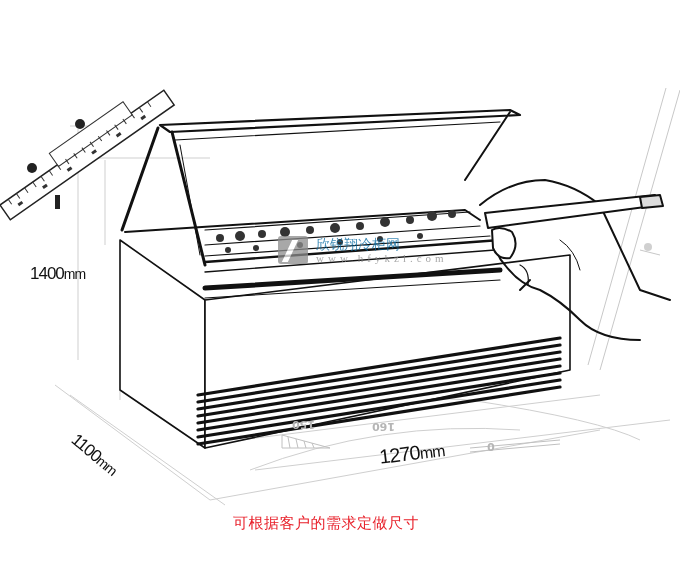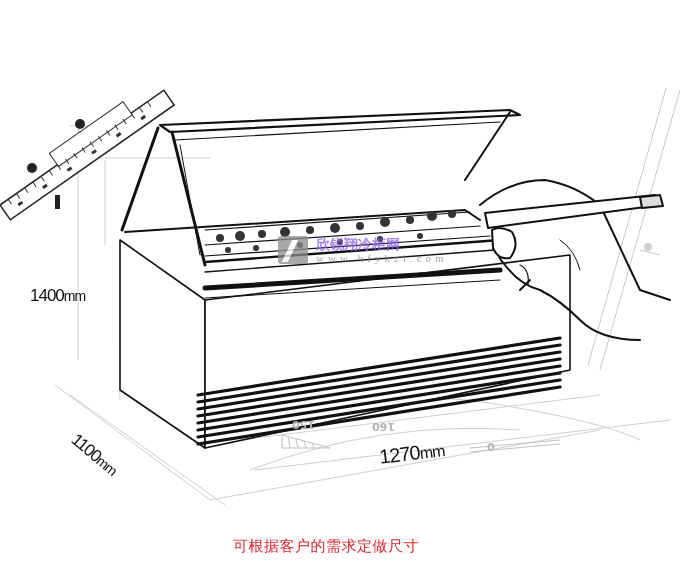--- a/index.html
+++ b/index.html
@@ -1,30 +1,30 @@
 <!DOCTYPE html>
 <html><head>
 <meta charset="utf-8">
 <style>
   html, body { margin: 0; padding: 0; background: #ffffff; }
   body { width: 680px; height: 578px; position: relative; overflow: hidden; font-family: "DejaVu Sans", sans-serif; }
   #canvas { position: absolute; left: 0; top: 0; width: 680px; height: 578px; }
   .dim-label { position: absolute; color: #111; font-family: "Liberation Sans", sans-serif; letter-spacing: -1px; white-space: nowrap; }
-  #dim-height { left: 30px; top: 286px; font-size: 17px; text-align: right; }
+  #dim-height { left: 30px; top: 264px; font-size: 17px; text-align: right; }
   #dim-height .unit { font-size: 14px; }
   #dim-depth { left: 80px; top: 430px; font-size: 17px; transform: rotate(40deg); transform-origin: left top; }
   #dim-depth .unit { font-size: 14px; }
   #dim-width { left: 378px; top: 446px; font-size: 20px; transform: rotate(-7deg); transform-origin: left top; }
   #dim-width .unit { font-size: 16px; }
-  #caption { position: absolute; left: 0; width: 652px; top: 514px; text-align: center; color: #e8202a; font-size: 15px; letter-spacing: 0.5px; margin-top: 23px; }
+  #caption { position: absolute; left: 0; width: 652px; top: 514px; text-align: center; color: #e8202a; font-size: 15px; letter-spacing: 0.5px; }
   #watermark { position: absolute; left: 278px; top: 236px; display: flex; align-items: center; opacity: 0.75; }
   #wm-logo { width: 30px; height: 28px; background: #8c8c8c; border-radius: 3px; position: relative; }
   #wm-logo::after { content: ""; position: absolute; left: 9px; top: 4px; width: 6px; height: 22px; background: #fff; transform: skewX(-25deg); }
   #wm-text { margin-left: 8px; display: flex; flex-direction: column; }
-  #wm-brand { color: #8b5cf6; font-weight: bold; font-size: 14px; line-height: 16px; }
+  #wm-brand { color: #0369a1; font-weight: normal; font-size: 14px; line-height: 16px; }
   #wm-url { color: #8a8a8a; font-size: 11px; letter-spacing: 4px; line-height: 12px; font-family: Liberation Serif, serif; }
   .scale-num { position: absolute; color: #b5b5b5; font-size: 11px; font-weight: bold; transform: rotate(180deg); }
 </style>
 </head>
 <body>
 
 <svg id="canvas" viewBox="0 0 680 578" xmlns="http://www.w3.org/2000/svg">
 
   <g stroke="#cfcfcf" stroke-width="1" fill="none">
     <path d="M55 385 L210 500 L600 430"></path>

